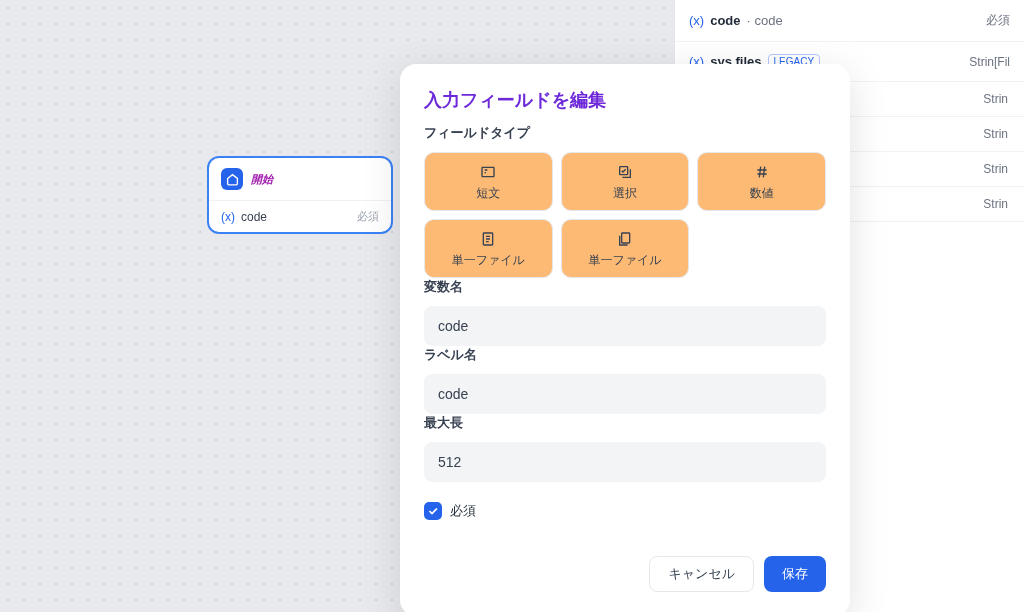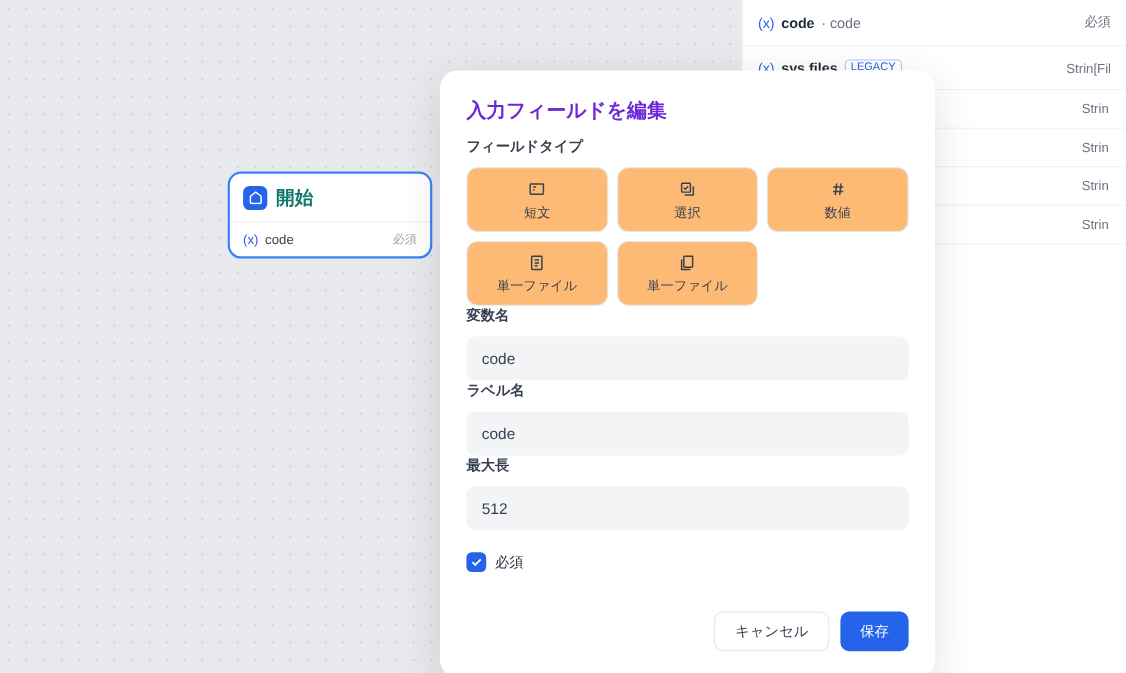--- a/index.html
+++ b/index.html
@@ -35,23 +35,24 @@
       width: 22px;
       height: 22px;
       background: #2563eb;
       border-radius: 6px;
       display: flex;
       align-items: center;
       justify-content: center;
       color: #fff;
     }
     .node-title {
-      font-size: 17px;
+      font-size: 11px;
       font-weight: 600;
-      color: #0f766e;
+      color: #a21caf;
+      font-style: italic;
     }
     .node-row {
       display: flex;
       align-items: center;
       padding: 8px 12px;
       border-top: 1px solid #eef0f4;
       gap: 6px;
       font-size: 12px;
     }
     .var-prefix { color: #2563eb; font-weight: 500; }

